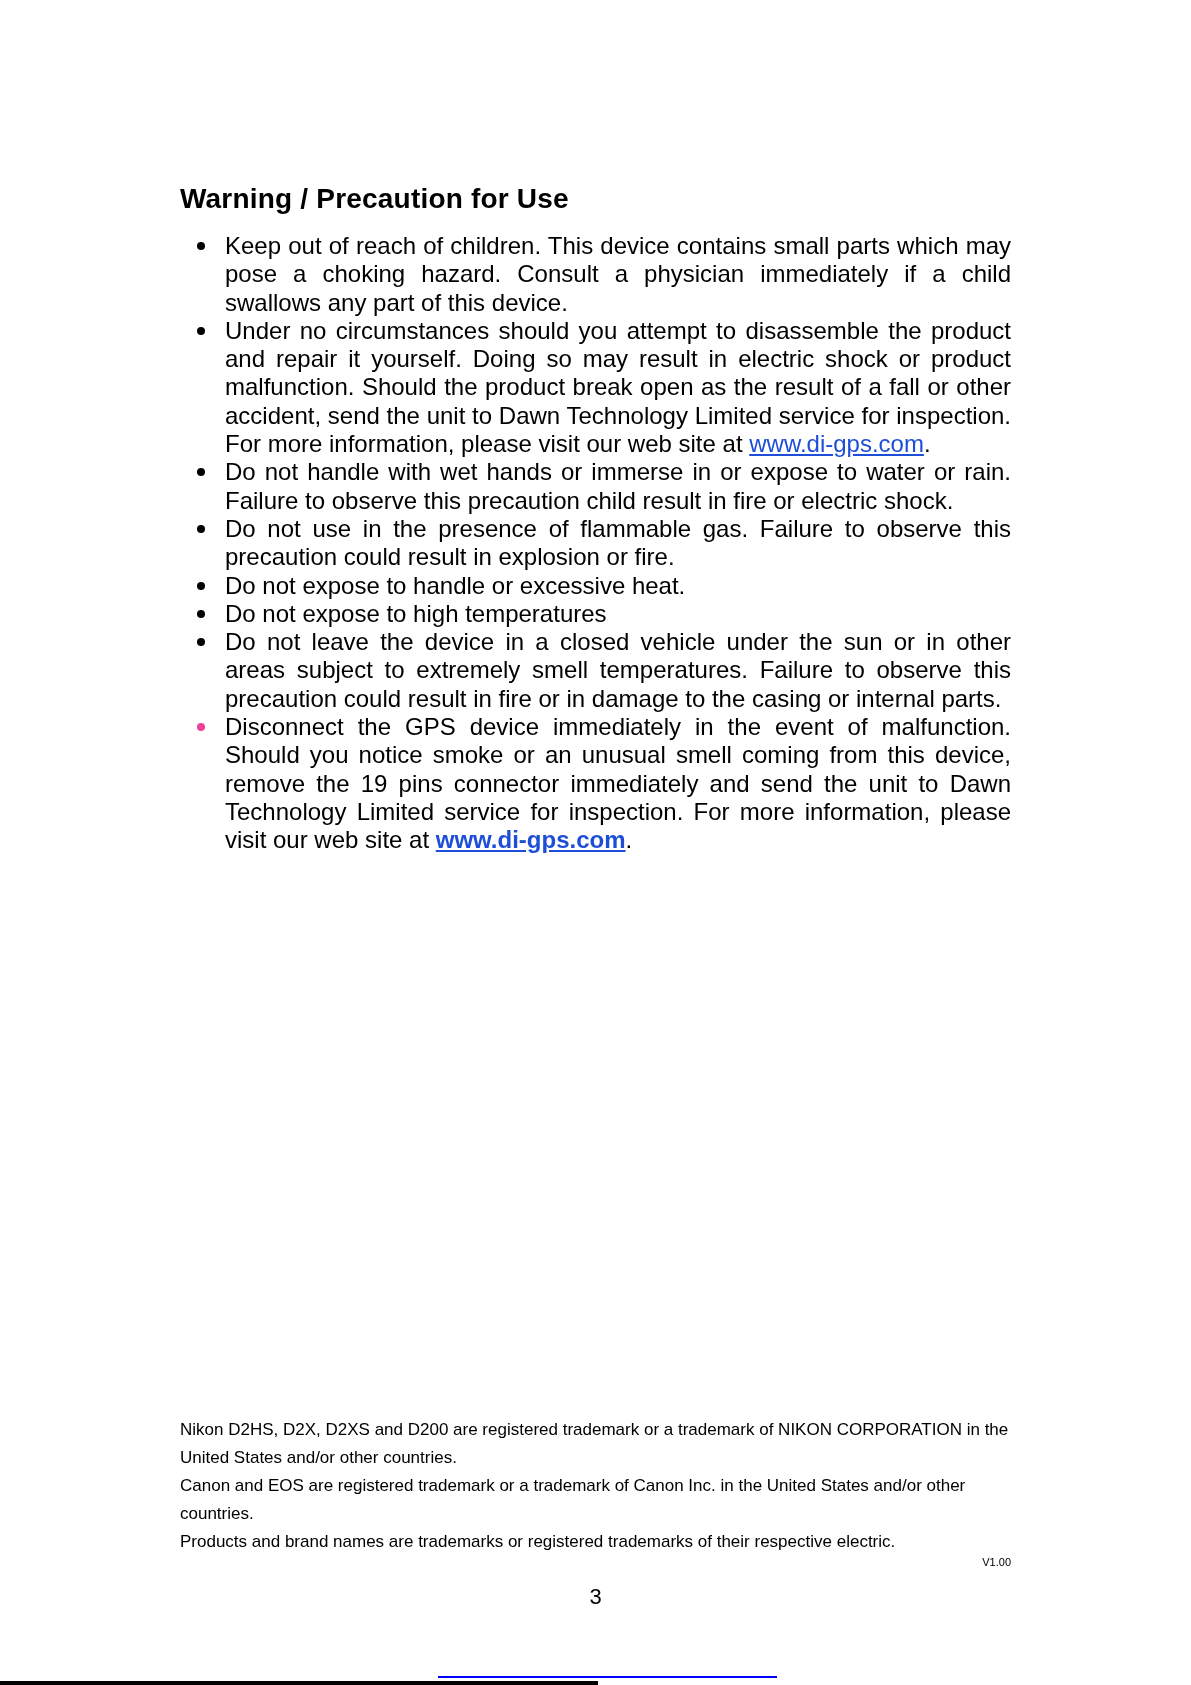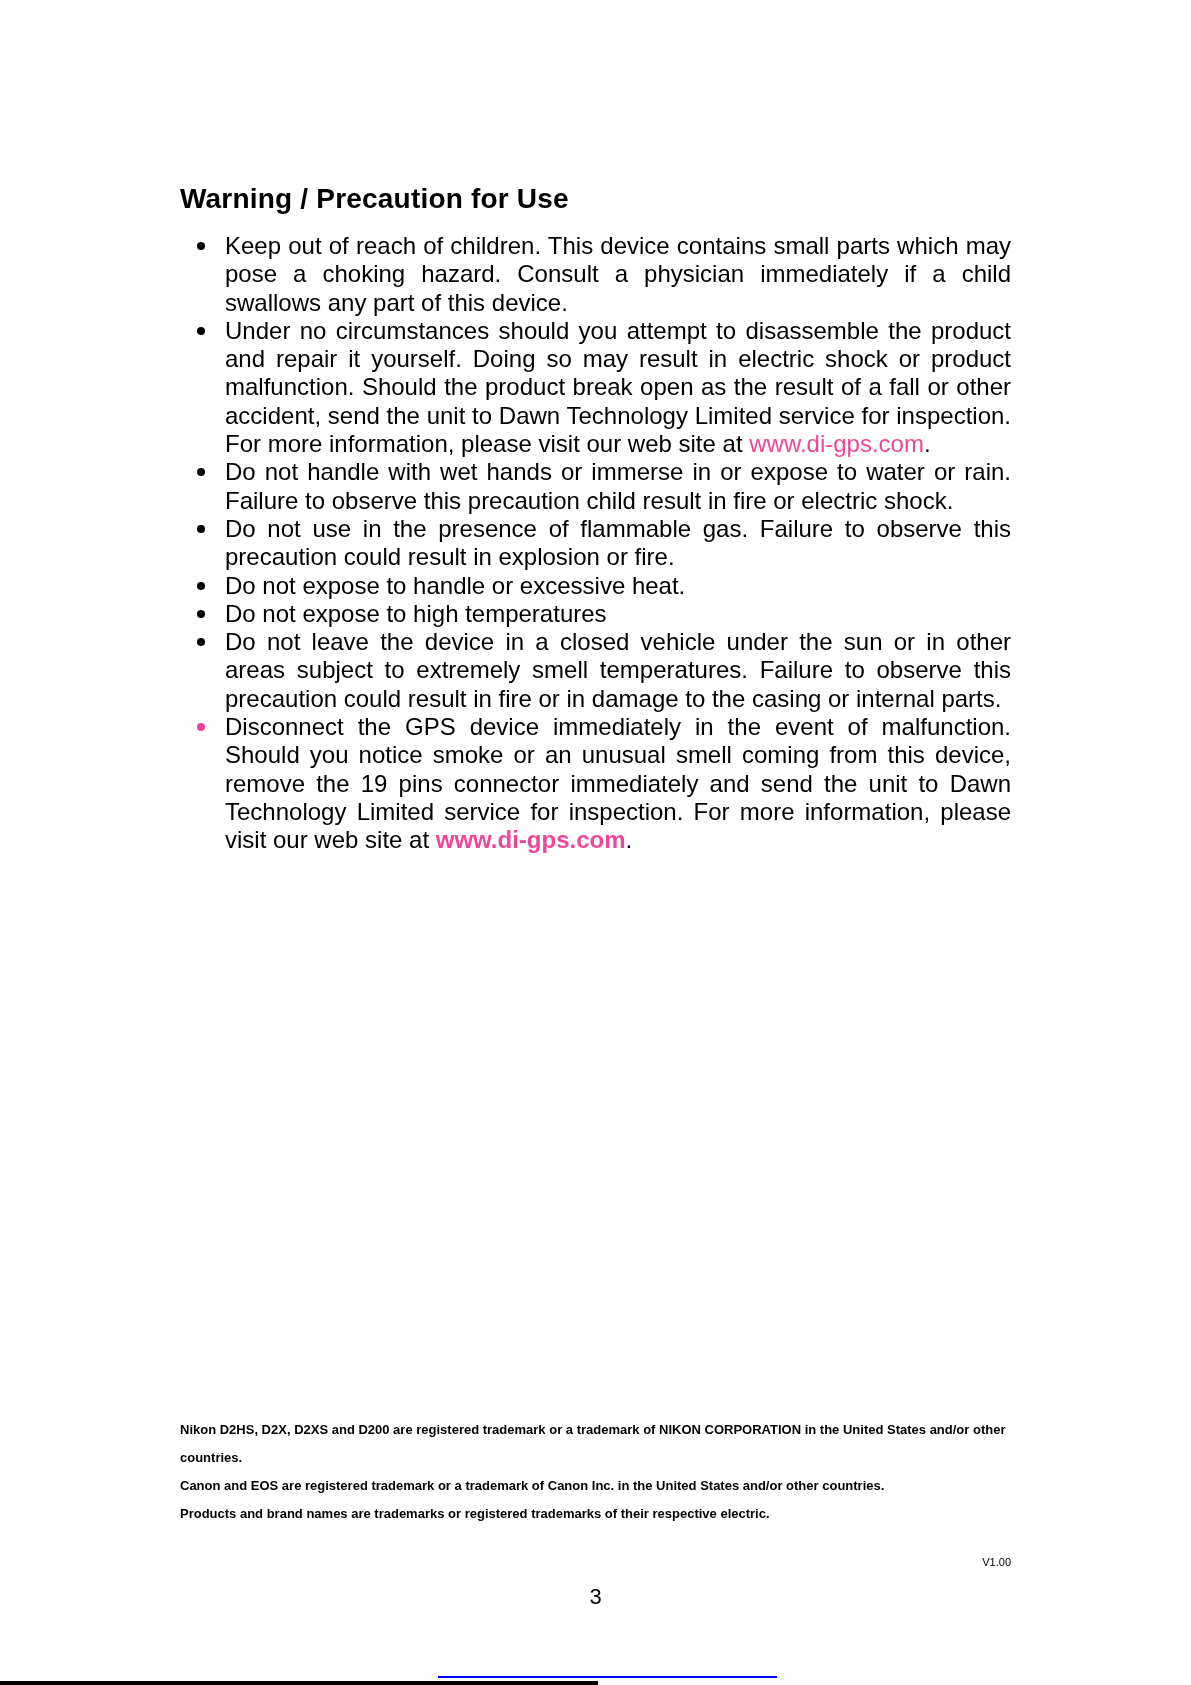--- a/index.html
+++ b/index.html
@@ -48,35 +48,35 @@
     top: 10px;
     width: 8px;
     height: 8px;
     border-radius: 50%;
     background: #000000;
   }
   .bullet-dot.pink {
     background: #f0409a;
   }
   a.doc-link {
-    color: #ec4899;
+    color: #1d4ed8;
+    text-decoration: underline;
     cursor: pointer;
   }
   a.doc-link.bold {
     font-weight: bold;
   }
   .footer-notes {
     position: absolute;
     top: 1416px;
     left: 180px;
     width: 835px;
-    font-size: 13px;
+    font-size: 17px;
     line-height: 28px;
     text-align: left;
-    font-weight: bold;
   }
   .footer-notes p {
     margin: 0;
     padding: 0;
   }
   .version-line {
     position: absolute;
     top: 1556px;
     left: 180px;
     width: 831px;

